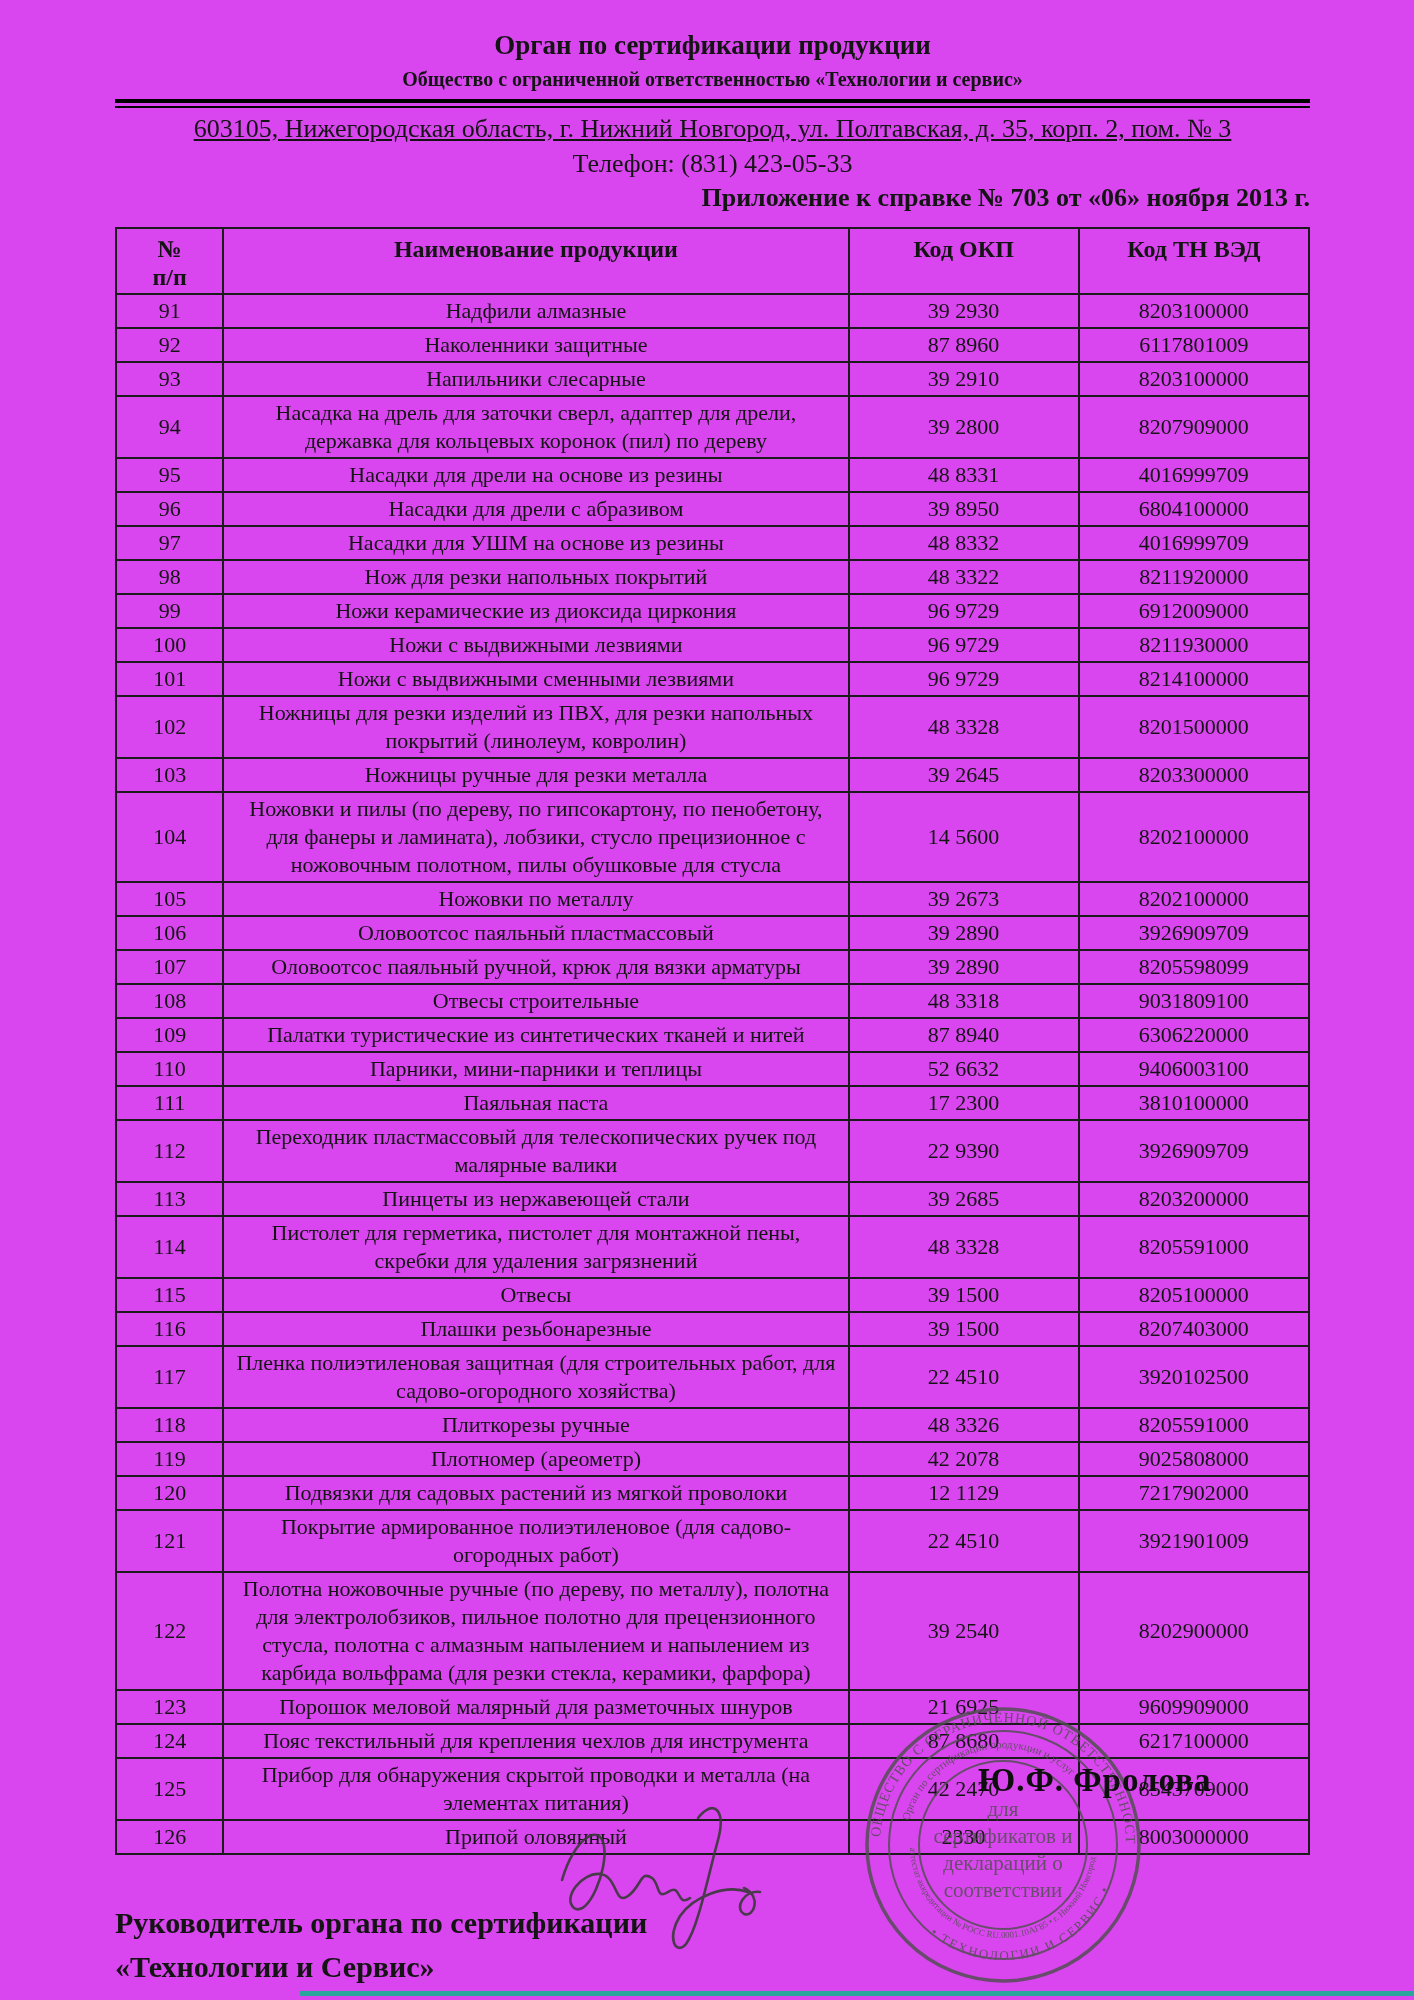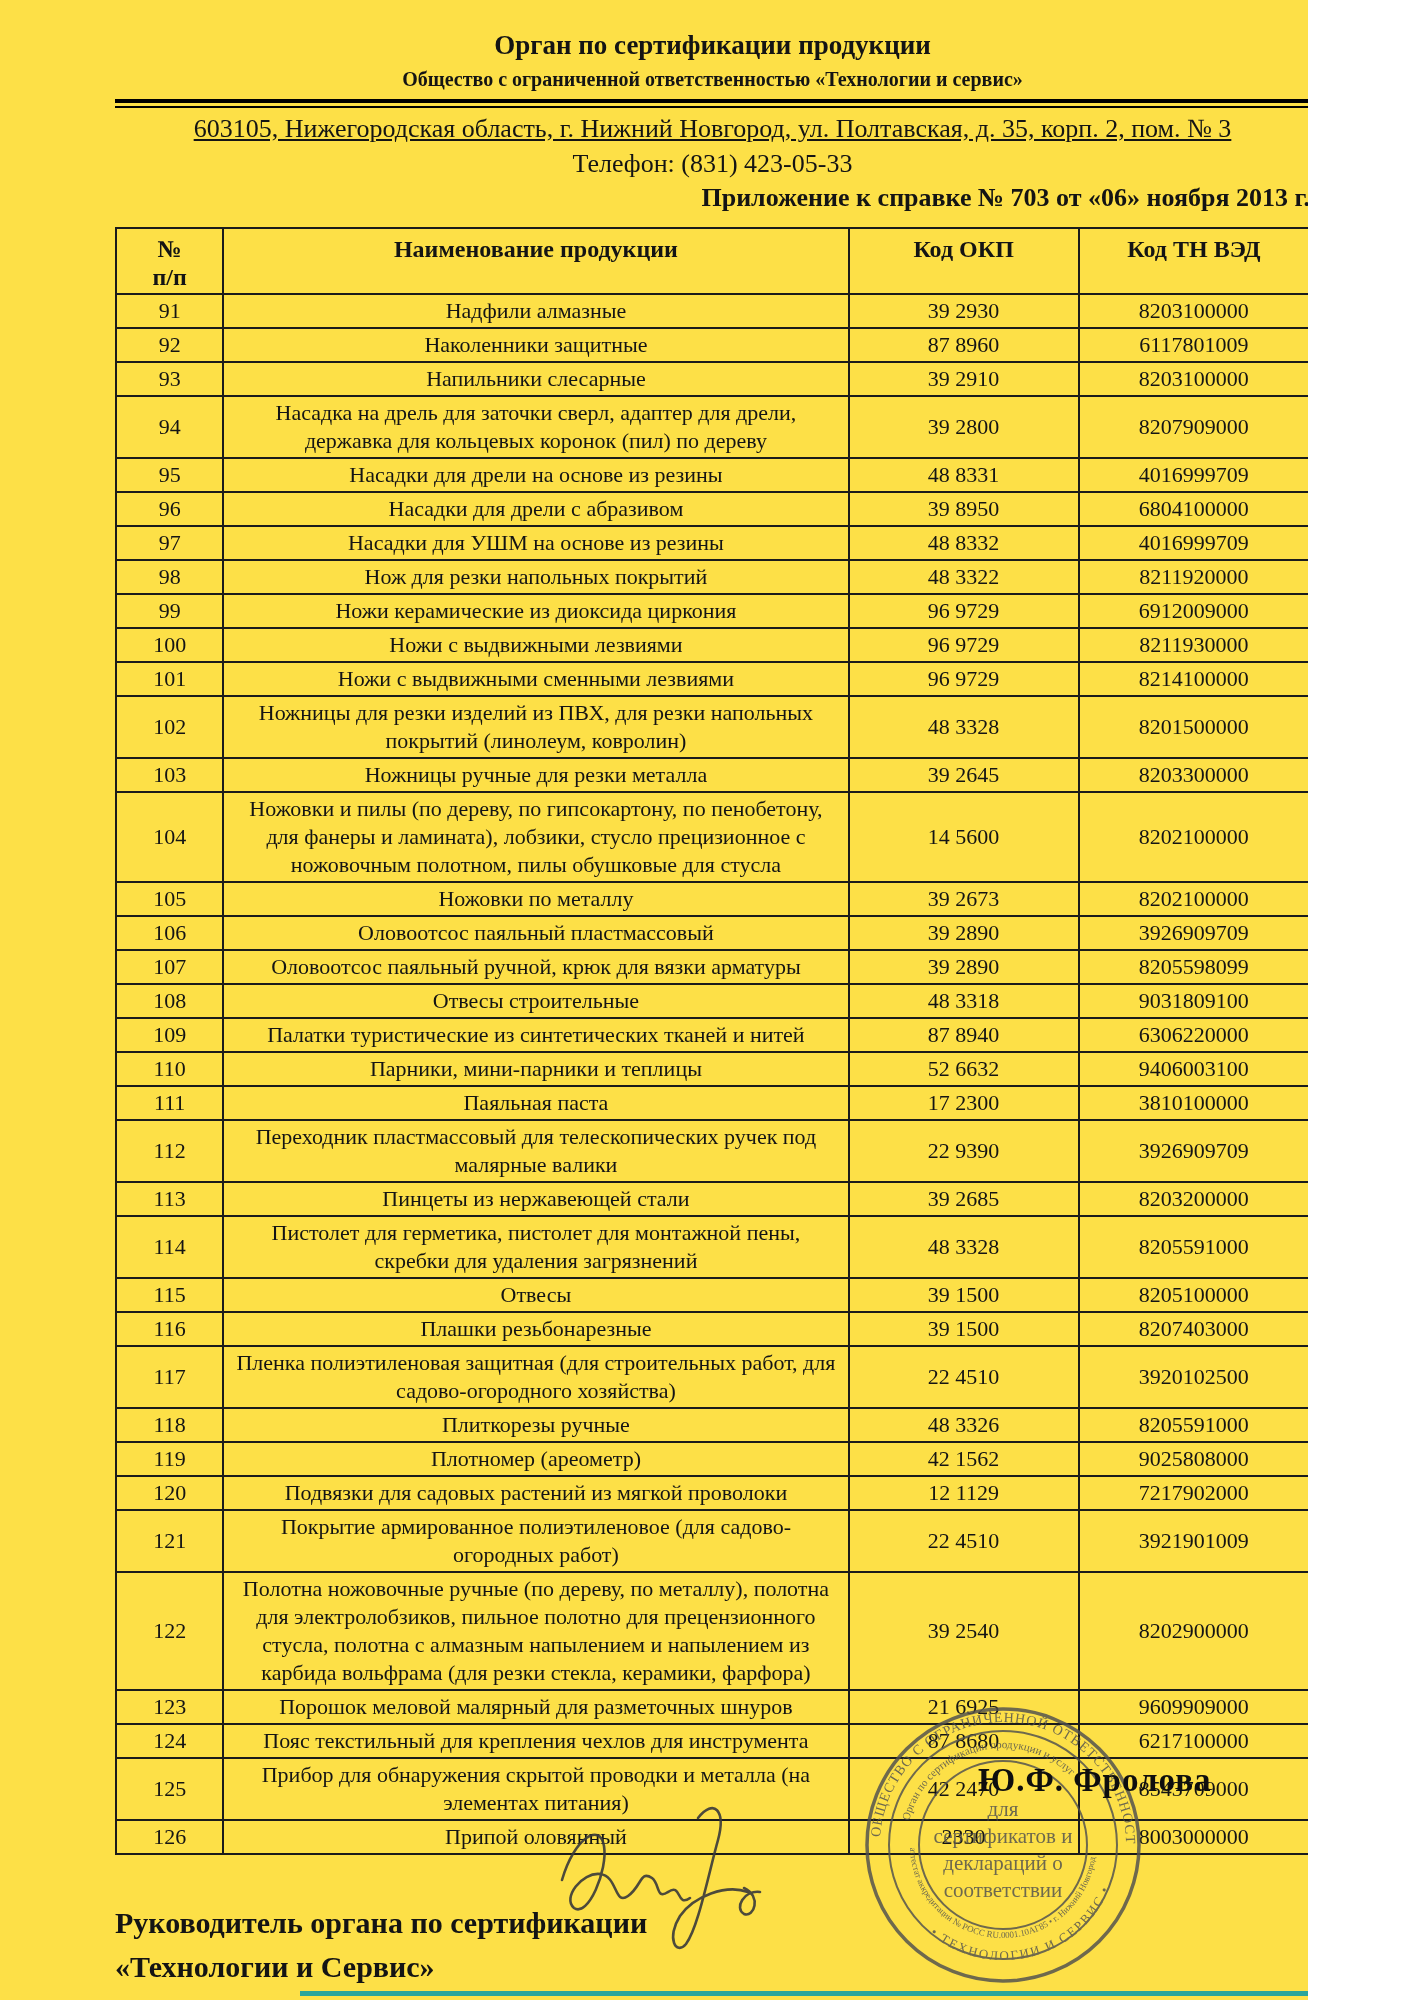--- a/index.html
+++ b/index.html
@@ -1,19 +1,19 @@
 <!DOCTYPE html>
 <html><head>
 <meta charset="utf-8">
 <style>
   html,body{margin:0;padding:0;}
   .page{
     position:relative;
-    width:1308px;height:2000px;
-    background:#fde047;
+    width:1414px;height:2000px;
+    background:#d946ef;
     font-family:"Liberation Serif", serif;
     color:#141414;
     overflow:hidden;
   }
   .content{ margin:0 104px 0 115px; width:1195px; }
   .hdr{ text-align:center; font-weight:bold; }
   .hdr-line1{ padding-top:30px; font-size:27px; }
   .hdr-line2{ padding-top:7px; font-size:20px; }
   .hdr-line3{ padding-top:6px; font-size:28px; }
   .double-rule{
@@ -255,21 +255,21 @@
           </tr>
           <tr>
             <td>118</td>
             <td>Плиткорезы ручные</td>
             <td>48 3326</td>
             <td>8205591000</td>
           </tr>
           <tr>
             <td>119</td>
             <td>Плотномер (ареометр)</td>
-            <td>42 1562</td>
+            <td>42 2078</td>
             <td>9025808000</td>
           </tr>
           <tr>
             <td>120</td>
             <td>Подвязки для садовых растений из мягкой проволоки</td>
             <td>12 1129</td>
             <td>7217902000</td>
           </tr>
           <tr>
             <td>121</td>

